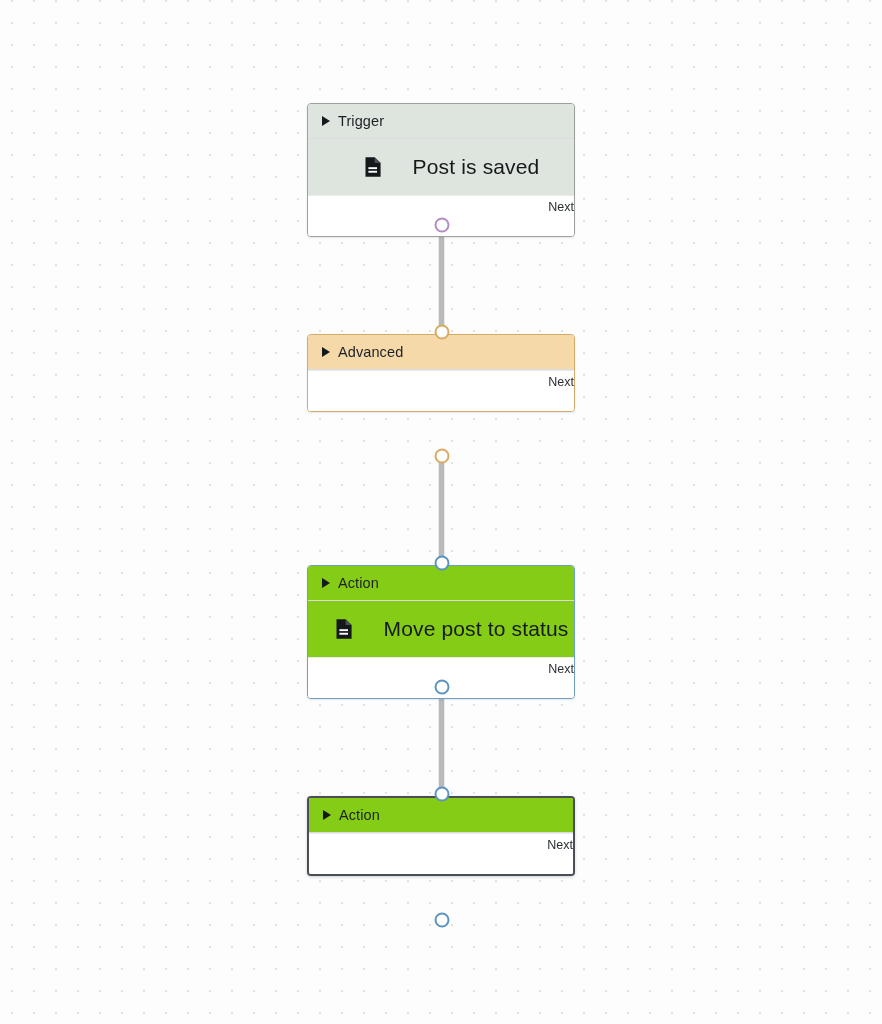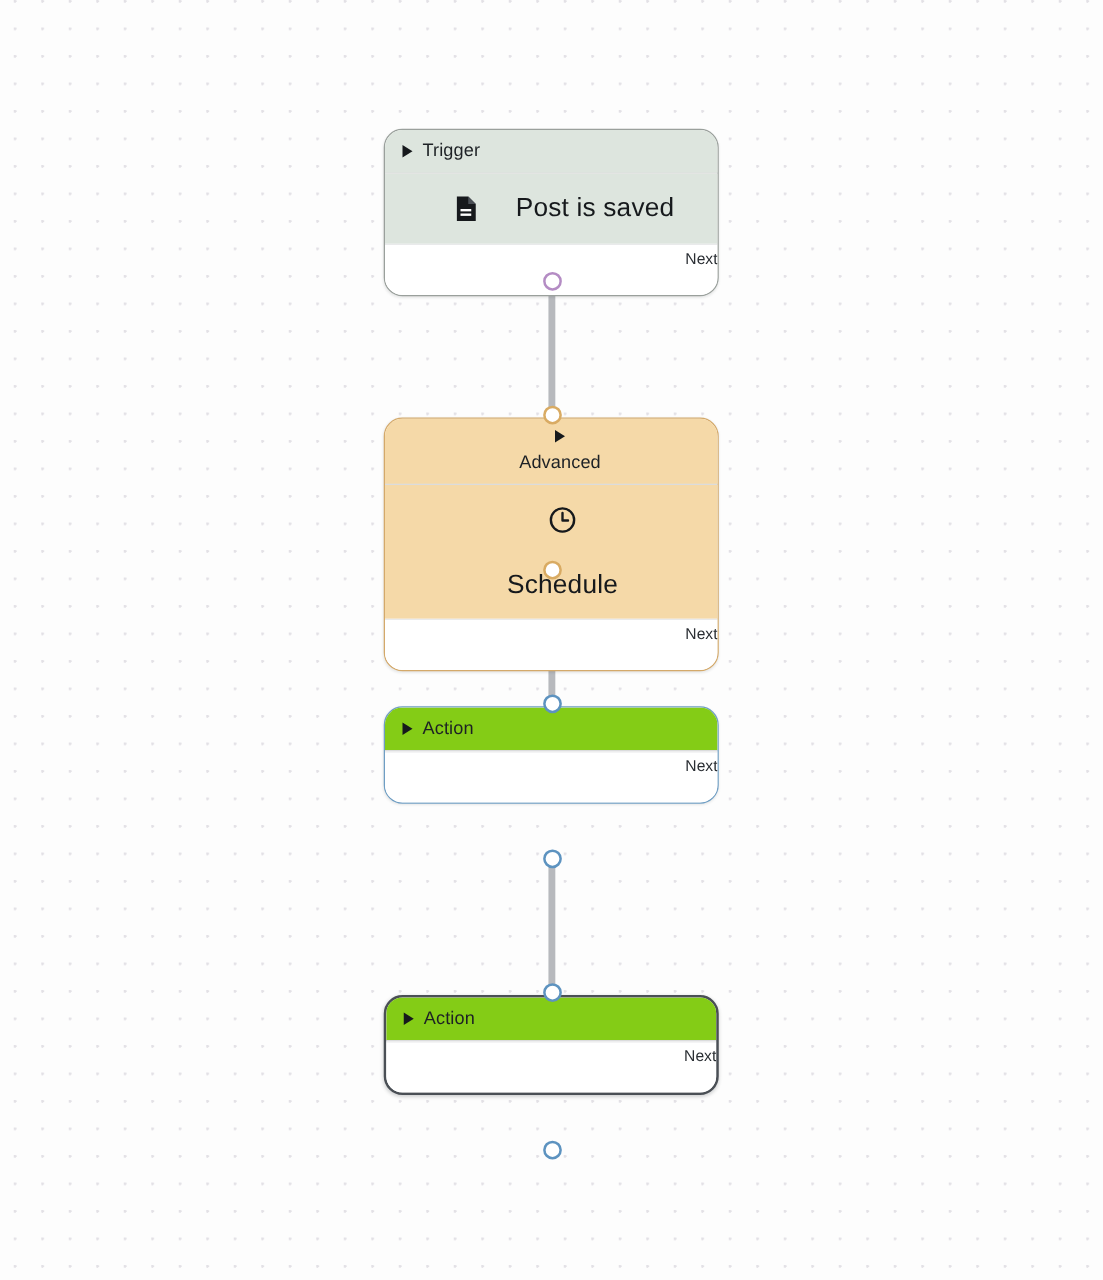--- a/index.html
+++ b/index.html
@@ -34,21 +34,21 @@
     height: 1024px;
     pointer-events: none;
   }
 
   
   .node {
     position: absolute;
     width: 268px;
     box-sizing: border-box;
     border: 1.5px solid #9aa09c;
-    border-radius: 15px;
+    border-radius: 4px;
     background: #ffffff;
     overflow: hidden;
     box-shadow: 0 1px 2px rgba(30,35,40,.10);
   }
   .node.selected {
     border: 2.5px solid #4a4f55;
     box-shadow: 0 1px 3px rgba(30,35,40,.20);
   }
 
   .node-header {
@@ -101,21 +101,21 @@
     font-size: 12.5px;
     color: #2a2e33;
     padding: 4px 0 22px 0;
     border-top: 1px solid rgba(40,50,55,.10);
   }
 
   
   .theme-trigger .node-header,
   .theme-trigger .node-body { background: #dde5de; }
   .theme-advanced .node-header,
-  .theme-advanced .node-body { background: #f5d9a8; flex-direction: column; }
+  .theme-advanced .node-body { background: #f5d9a8; }
   .theme-action .node-header,
   .theme-action .node-body { background: #84cc16; }
 
   .theme-trigger  { border-color: #9aa09c; }
   .theme-advanced { border-color: #d4a96a; }
   .theme-action   { border-color: #6f9ec4; }
   .theme-action.selected { border-color: #4a4f55; }
 
   
   .port {
@@ -161,38 +161,40 @@
     <div class="node-footer">Next</div>
   </div>
   <div class="port port-trigger" style="left:441.5px; top:225px;"></div>
 
   <div class="node theme-advanced" style="left:307px; top:334px;">
     <div class="node-header">
       <span class="caret"></span>
       <span>Advanced</span>
     </div>
     <div class="divider"></div>
+    <div class="node-footer">Next</div>
+  </div>
+  <div class="port port-advanced" style="left:441.5px; top:332px;"></div>
+  <div class="port port-advanced" style="left:441.5px; top:456px;"></div>
+
+  <div class="node theme-action" style="left:307px; top:565px;">
+    <div class="node-header">
+      <span class="caret"></span>
+      <span>Action</span>
+    </div>
+    <div class="divider"></div>
     <div class="node-body">
       <svg class="node-icon" viewBox="0 0 24 24">
-        <circle cx="12" cy="12" r="9.3" fill="none" stroke="#16191c" stroke-width="1.9"></circle>
-        <path d="M12 6.3v6.1h4.4" fill="none" stroke="#16191c" stroke-width="1.9" stroke-linecap="round" stroke-linejoin="round"></path>
+        <path d="M4.5 2.2h9.1l6 5.9v13.7a0 0 0 0 1 0 0H4.5a0 0 0 0 1 0 0V2.2z" fill="#16191c"></path>
+        <path d="M13.6 2.2l6 5.9h-6z" fill="#4a4f55"></path>
+        <rect x="7.4" y="12.2" width="8.6" height="1.9" fill="#ffffff"></rect>
+        <rect x="7.4" y="15.8" width="8.6" height="1.9" fill="#ffffff"></rect>
       </svg>
-      <span class="node-title">Schedule</span>
-    </div>
-    <div class="node-footer">Next</div>
-  </div>
-  <div class="port port-advanced" style="left:441.5px; top:332px;"></div>
-  <div class="port port-advanced" style="left:441.5px; top:456px;"></div>
-
-  <div class="node theme-action" style="left:307px; top:565px;">
-    <div class="node-header">
-      <span class="caret"></span>
-      <span>Action</span>
-    </div>
-    <div class="divider"></div>
+      <span class="node-title">Move post to status</span>
+    </div>
     <div class="node-footer">Next</div>
   </div>
   <div class="port port-action" style="left:441.5px; top:563px;"></div>
   <div class="port port-action" style="left:441.5px; top:687px;"></div>
 
   <div class="node theme-action selected" style="left:307px; top:796px;">
     <div class="node-header">
       <span class="caret"></span>
       <span>Action</span>
     </div>

